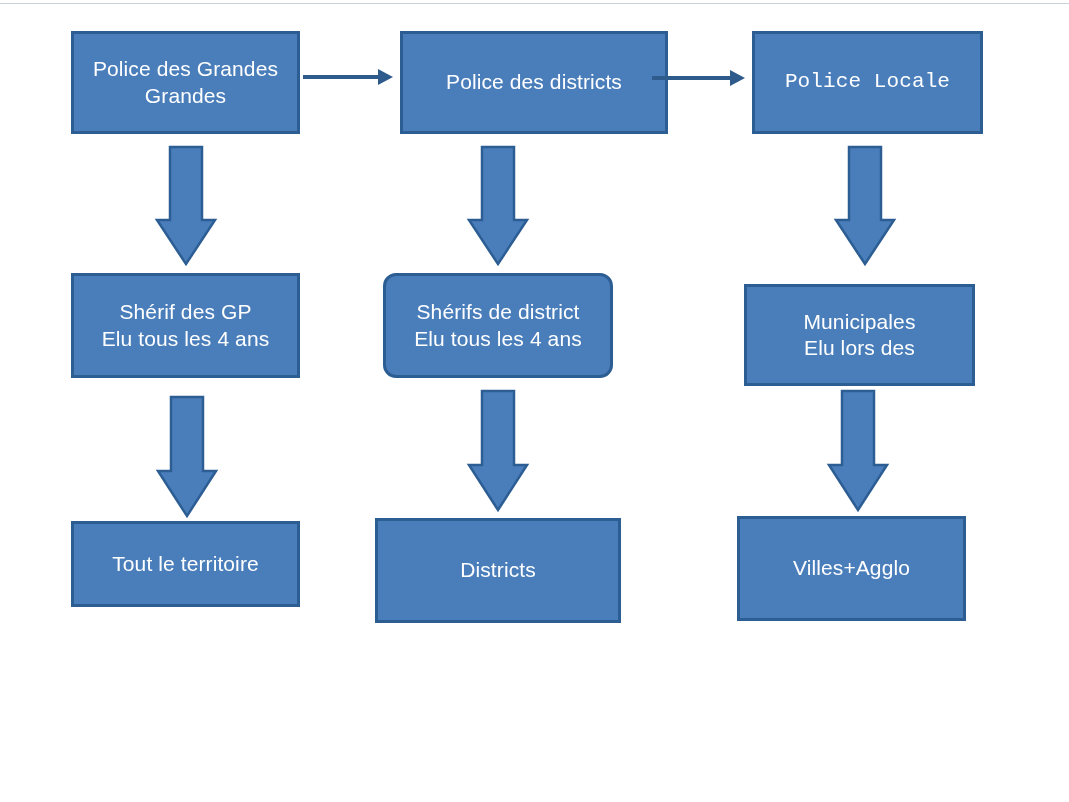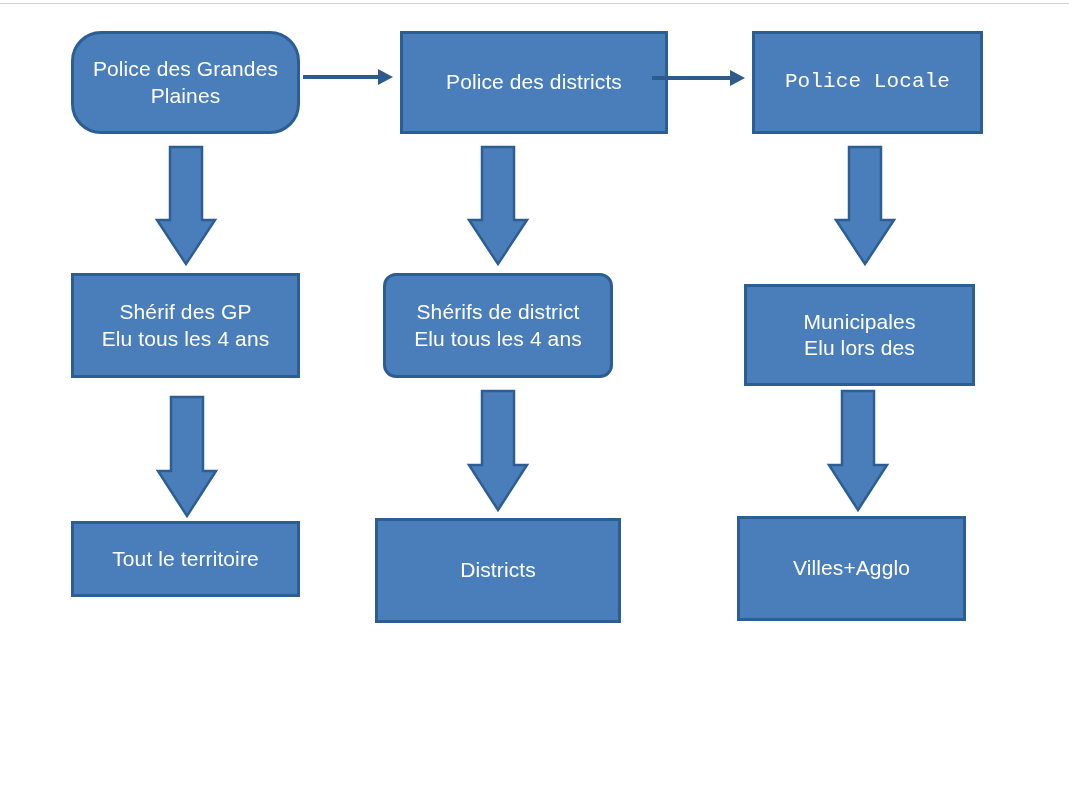--- a/index.html
+++ b/index.html
@@ -71,24 +71,24 @@
     overflow: visible;
   }
 </style>
 </head>
 <body>
 
 <div id="canvas">
 
   <div class="top-rule"></div>
 
-  <div class="node" style="left:71px; top:31px; width:229px; height:103px;border-radius:30px;">
+  <div class="node" style="left:71px; top:31px; width:229px; height:103px;">
     <span class="lines">
       <span class="ln">Police des Grandes</span>
-      <span class="ln">Plaines</span>
+      <span class="ln">Grandes</span>
     </span>
   </div>
 
   <div class="node" style="left:400px; top:31px; width:268px; height:103px;">
     <span class="lines">
       <span class="ln">Police des districts</span>
     </span>
   </div>
 
   <div class="node" style="left:752px; top:31px; width:231px; height:103px;font-family:Liberation Mono, monospace;">
@@ -161,21 +161,21 @@
       <polygon points="15,1 47,1 47,75 60,75 31,120 2,75 15,75" fill="#4a7ebb" stroke="#2c5d93" stroke-width="2.5" stroke-linejoin="miter"></polygon>
     </svg>
   </div>
 
   <div class="block-arrow" style="left:827px; top:390px; width:62px; height:122px;">
     <svg width="62" height="122" viewBox="0 0 62 122">
       <polygon points="15,1 47,1 47,75 60,75 31,120 2,75 15,75" fill="#4a7ebb" stroke="#2c5d93" stroke-width="2.5" stroke-linejoin="miter"></polygon>
     </svg>
   </div>
 
-  <div class="node" style="left:71px; top:521px; width:229px; height:76px;">
+  <div class="node" style="left:71px; top:521px; width:229px; height:86px;">
     <span class="lines">
       <span class="ln">Tout le territoire</span>
     </span>
   </div>
 
   <div class="node" style="left:375px; top:518px; width:246px; height:105px;">
     <span class="lines">
       <span class="ln">Districts</span>
     </span>
   </div>

